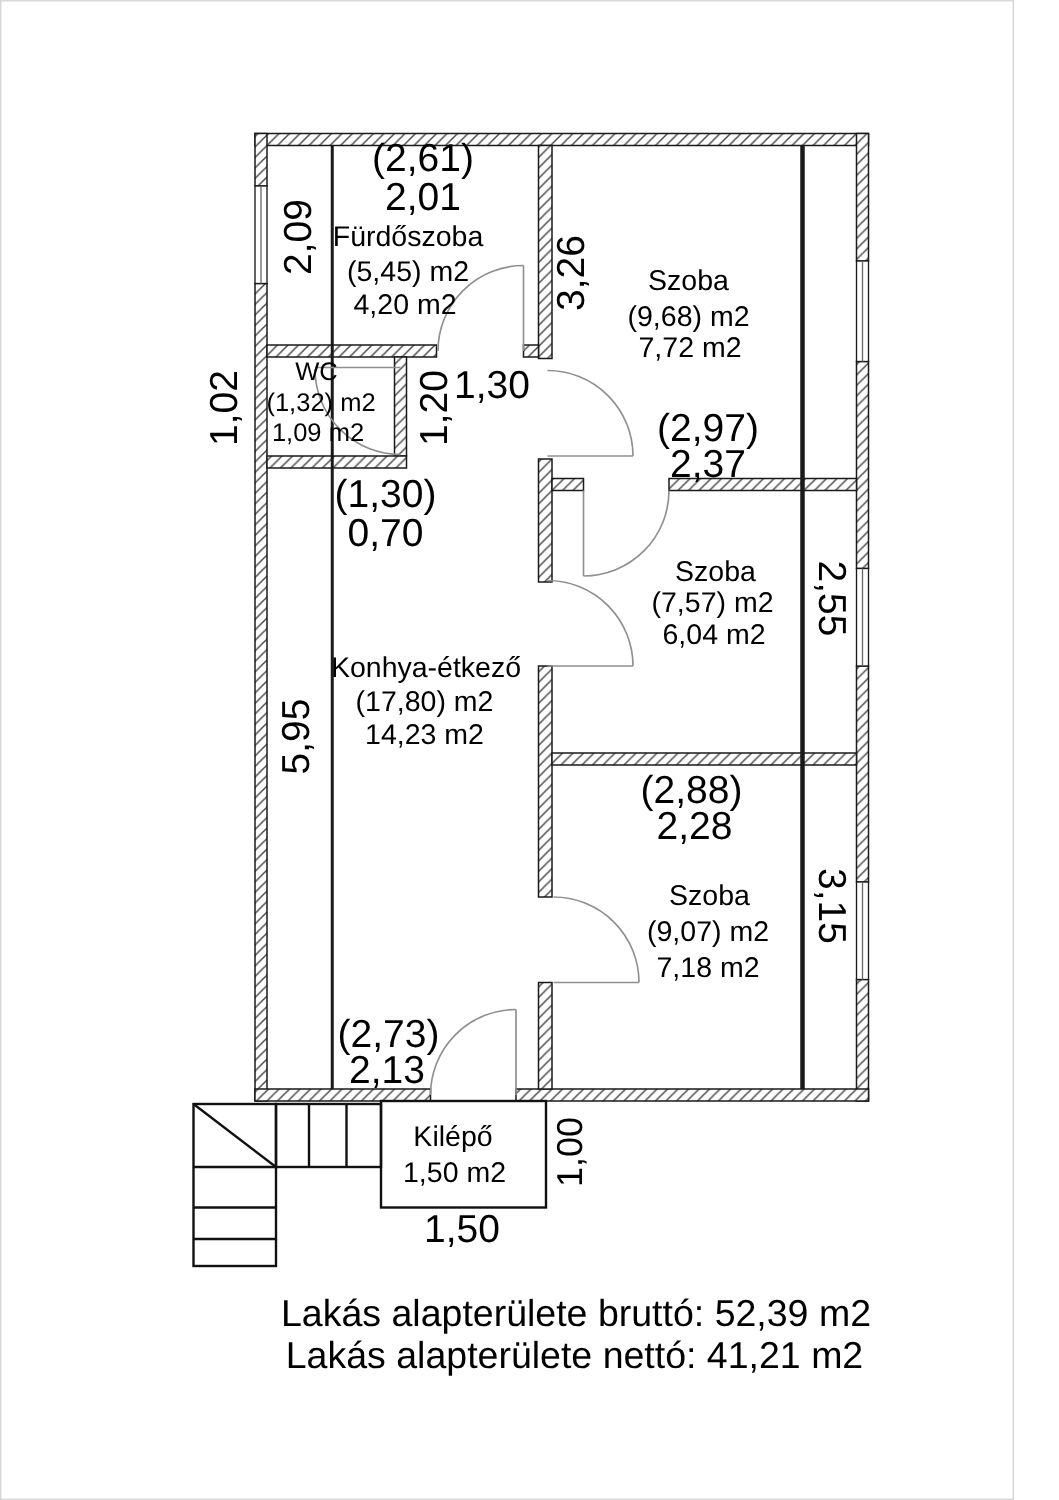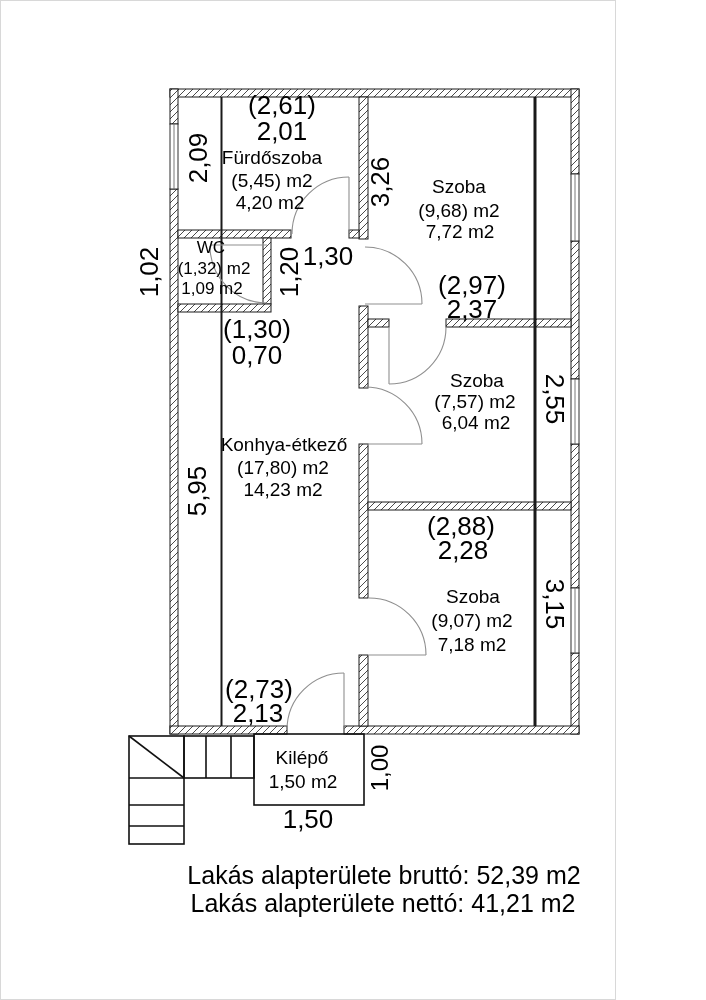--- a/index.html
+++ b/index.html
@@ -1,16 +1,16 @@
 <!DOCTYPE html>
 <html><head>
 <meta charset="utf-8">
 <style>
   html,body{margin:0;padding:0;background:#fff;}
-  .canvas{position:relative;width:616px;height:1000px;background:#ffffff;border:1px solid #d8d8d8;box-sizing:border-box;overflow:hidden;font-family:"Liberation Sans",sans-serif;}
+  .canvas{position:relative;width:676px;height:1000px;background:#ffffff;border:1px solid #d8d8d8;box-sizing:border-box;overflow:hidden;font-family:"Liberation Sans",sans-serif;}
   svg{position:absolute;left:0;top:0;}
   .wall{fill:url(#hatch);stroke:#1a1a1a;stroke-width:1;}
   .win{fill:#ffffff;stroke:#1a1a1a;stroke-width:0.9;}
   .winline{stroke:#6a6a6a;stroke-width:0.9;}
   .lowline{stroke:#1a1a1a;}
   .door{stroke:#8f8f8f;stroke-width:1.1;fill:none;}
   .stair{stroke:#111111;stroke-width:1.6;fill:none;}
   .t{fill:#000000;}
   .dim{font-size:26px;}
   .dimS{font-size:24px;}

